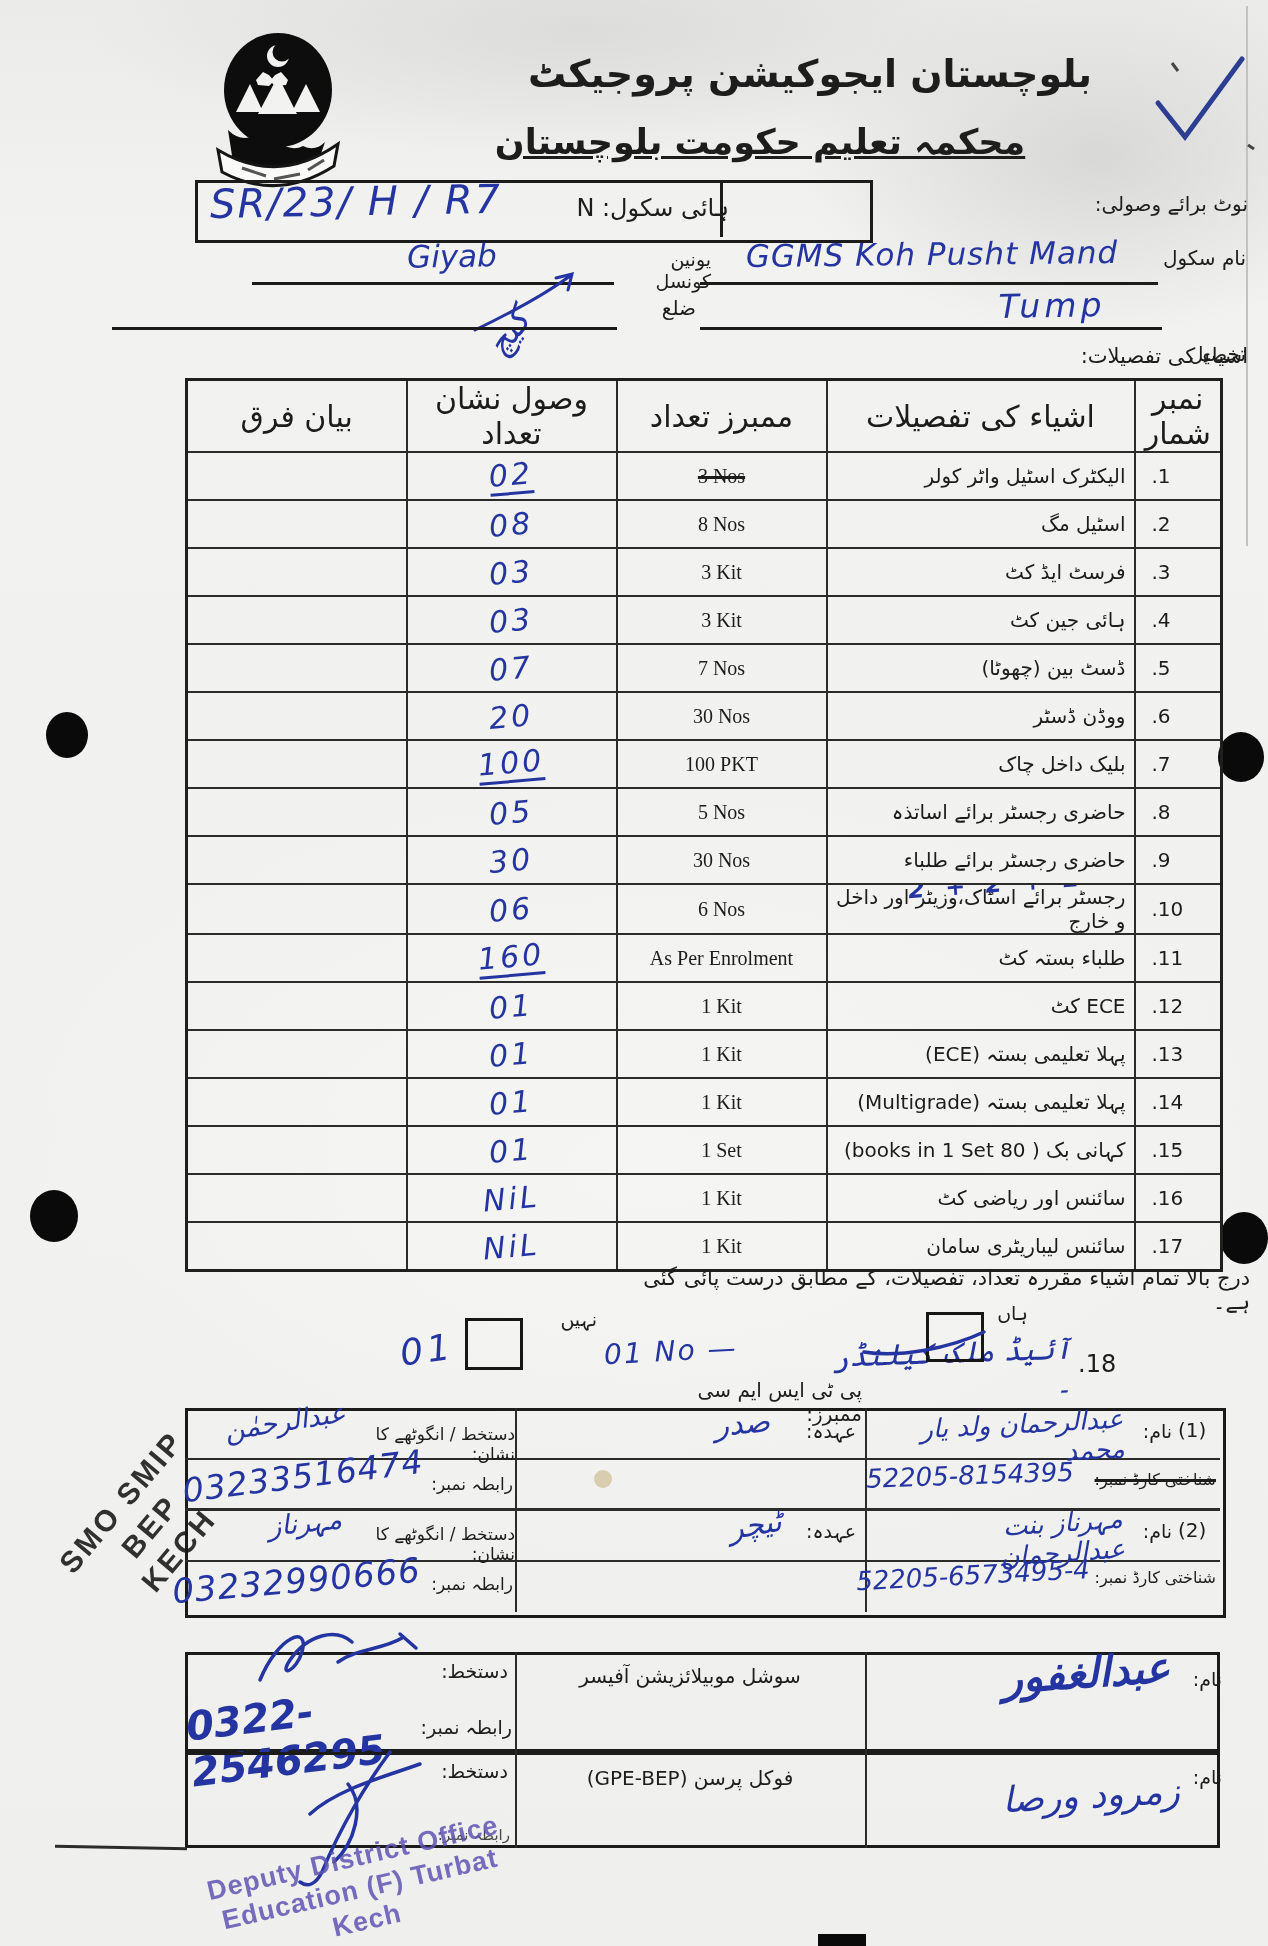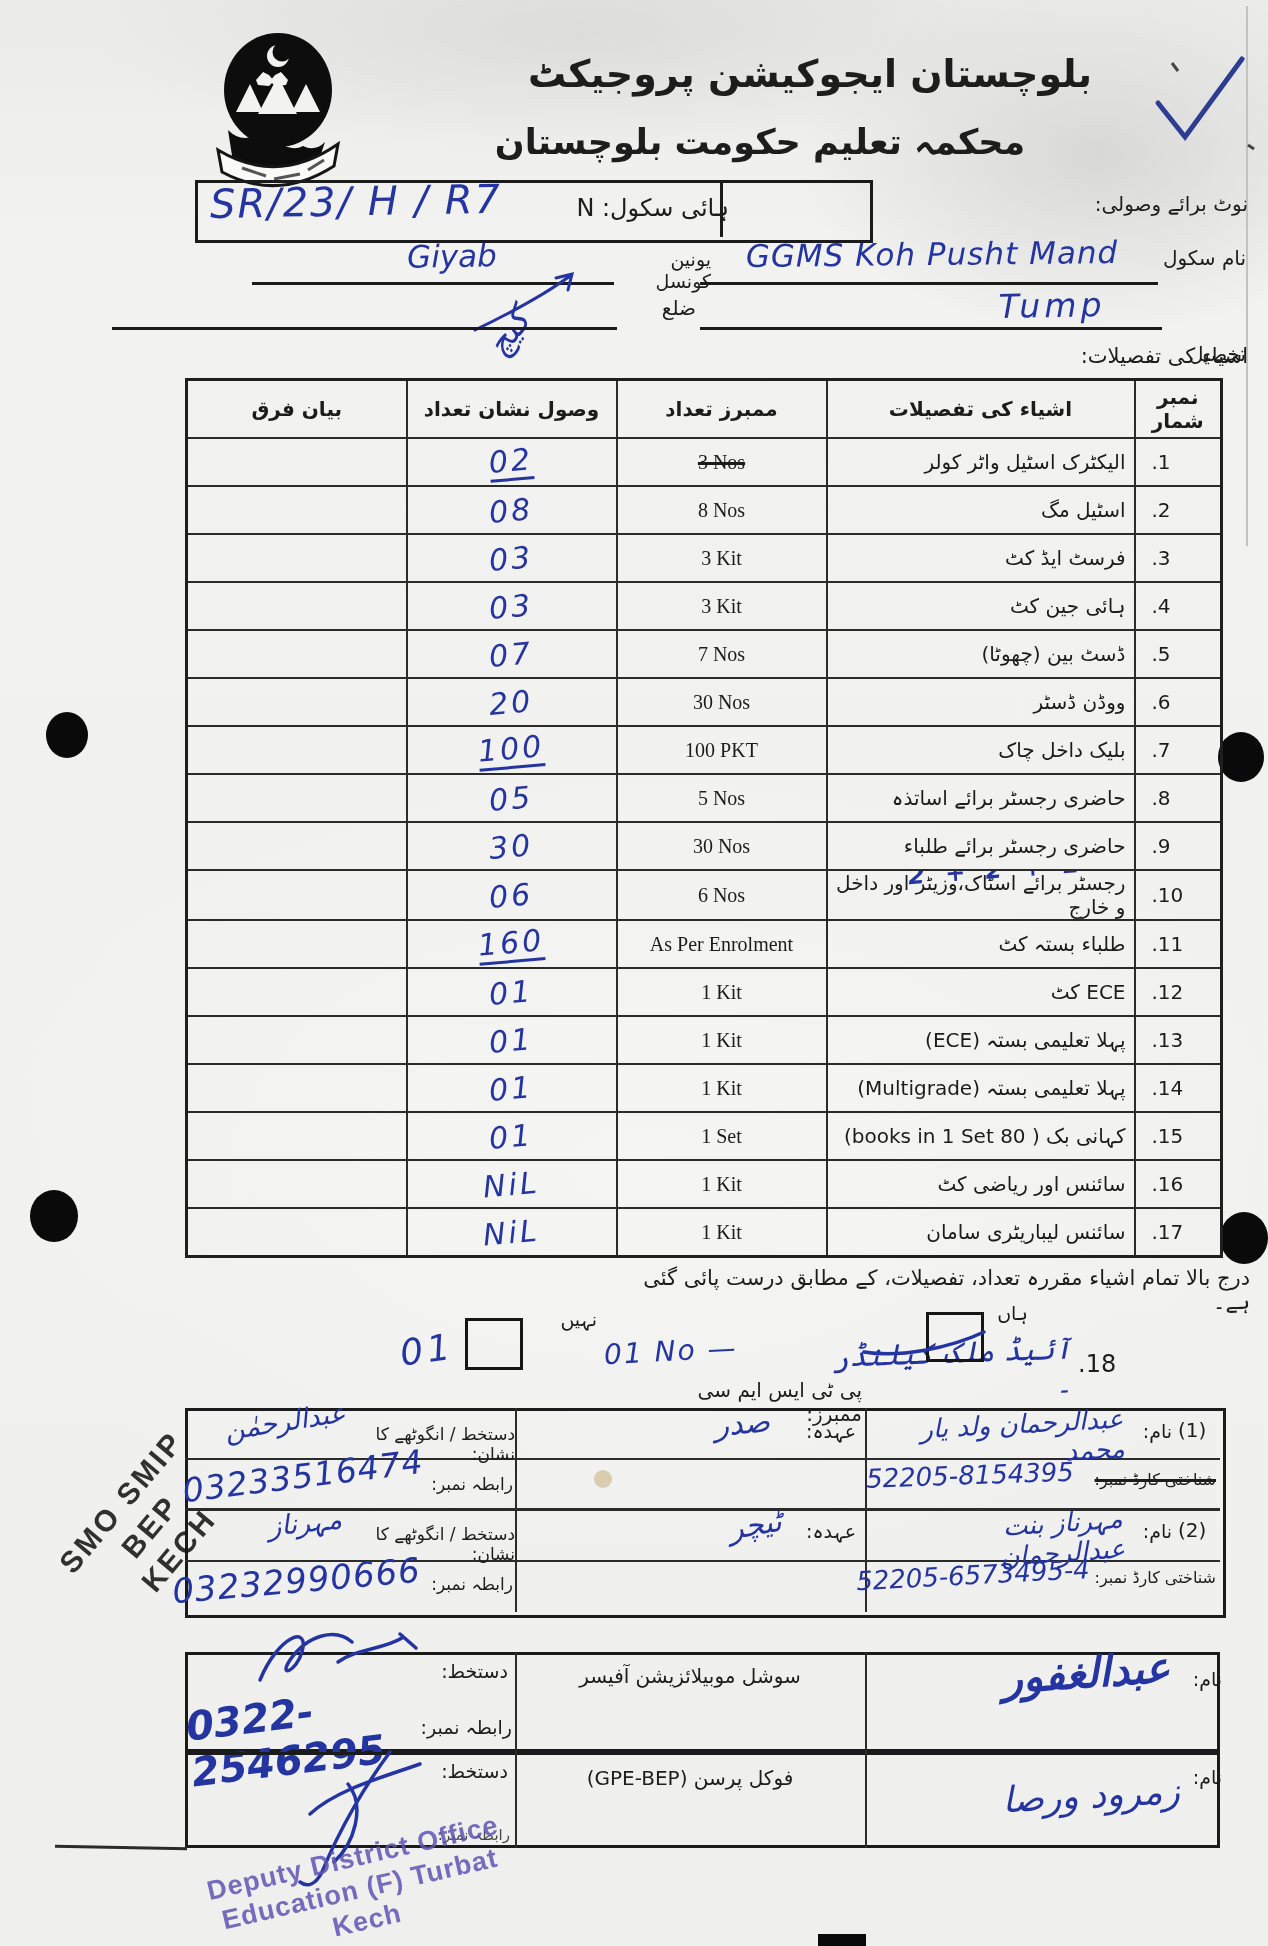--- a/index.html
+++ b/index.html
@@ -14,21 +14,21 @@
   .rtl{direction:rtl;}
   .printed{font-family:"DejaVu Sans", sans-serif;color:#1d1d1d;}
   .hwk{color:#2434a0;font-style:italic;}
   .title{font-weight:bold;font-size:38px;}
   .subtitle{font-weight:bold;font-size:35px;}
   .underline-bar{border-bottom:3px solid #1b1b1b;height:0;}
   .box{border:3px solid #1b1b1b;}
   
   table.items{border-collapse:collapse;table-layout:fixed;direction:rtl;}
   table.items th, table.items td{border:2px solid #2b2b2b;padding:0 8px;overflow:hidden;}
-  table.items th{font-size:20px;font-weight:bold;height:56px;}
+  table.items th{font-size:30px;font-weight:normal;height:56px;}
   table.items td{height:46px;font-size:20px;}
   td.c-serial{direction:ltr;text-align:left;padding-left:16px !important;font-size:21px;}
   td.c-item{text-align:right;position:relative;}
   td.c-fixed{direction:ltr;text-align:center;font-family:"Liberation Serif",serif;font-size:21px;border-radius:7px;}
   td.c-recv{direction:ltr;text-align:center;}
   .rv{display:inline-block;font-size:30px;letter-spacing:3px;transform:rotate(-5deg);}
   .rv.u{border-bottom:3px solid #2434a0;}
   .struck{text-decoration:line-through;text-decoration-thickness:2.5px;}
   .annot{position:absolute;top:-15px;left:80px;font-size:24px;font-weight:bold;letter-spacing:6px;transform:rotate(-4deg);}
   .lbl{font-size:19px;}
@@ -69,21 +69,21 @@
     <path d="M48 50 l7 -8 l6 3 l5 6 l-5 5 l-11 -1 z" fill="#f2f2f0"></path>
     <path d="M80 50 l-7 -8 l-6 3 l-5 6 l5 5 l11 -1 z" fill="#f2f2f0"></path>
     <path d="M20 100 q12 12 26 6 q12 12 25 6 q13 10 24 4 q12 6 22 -4 l-6 18 q-45 26 -86 2 z" fill="#0d0d0d"></path>
     <path d="M10 120 Q70 156 130 114 L126 136 Q70 172 14 142 Z" fill="#fafaf8" stroke="#151515" stroke-width="3"></path>
     <line x1="34" y1="138" x2="58" y2="146" stroke="#555" stroke-width="3"></line>
     <line x1="66" y1="149" x2="92" y2="144" stroke="#555" stroke-width="3"></line>
     <line x1="100" y1="140" x2="116" y2="130" stroke="#555" stroke-width="3"></line>
   </svg>
 
   <div class="abs rtl printed title" style="left:480px;top:52px;width:660px;text-align:center;">بلوچستان ایجوکیشن پروجیکٹ</div>
-  <div class="abs rtl printed subtitle" style="left:430px;top:122px;width:660px;text-align:center;">محکمہ تعلیم حکومت بلوچستان</div>
+  <div class="abs rtl printed subtitle" style="left:430px;top:122px;width:660px;text-align:center;text-decoration:underline;">محکمہ تعلیم حکومت بلوچستان</div>
 
   <div class="abs box" style="left:195px;top:180px;width:672px;height:57px;"></div>
   <div class="abs" style="left:720px;top:180px;width:3px;height:57px;background:#1b1b1b;"></div>
   <div class="abs hwk" style="left:210px;top:178px;width:330px;font-size:40px;letter-spacing:2px;transform:rotate(-1deg);">SR/23/ H / R7</div>
   <div class="abs rtl printed lbl" style="left:544px;top:194px;width:185px;font-size:24px;">ہائی سکول: N</div>
   <div class="abs rtl printed lbl" style="left:1058px;top:192px;width:190px;font-size:20px;">نوٹ برائے وصولی:</div>
 
   <div class="abs rtl printed lbl" style="left:1158px;top:246px;width:88px;font-size:20px;">نام سکول</div>
   <div class="abs hwk" style="left:712px;top:236px;width:440px;text-align:center;font-size:31px;letter-spacing:1px;transform:rotate(-0.6deg);">GGMS Koh Pusht Mand</div>
   <div class="abs underline-bar" style="left:700px;top:282px;width:458px;"></div>

